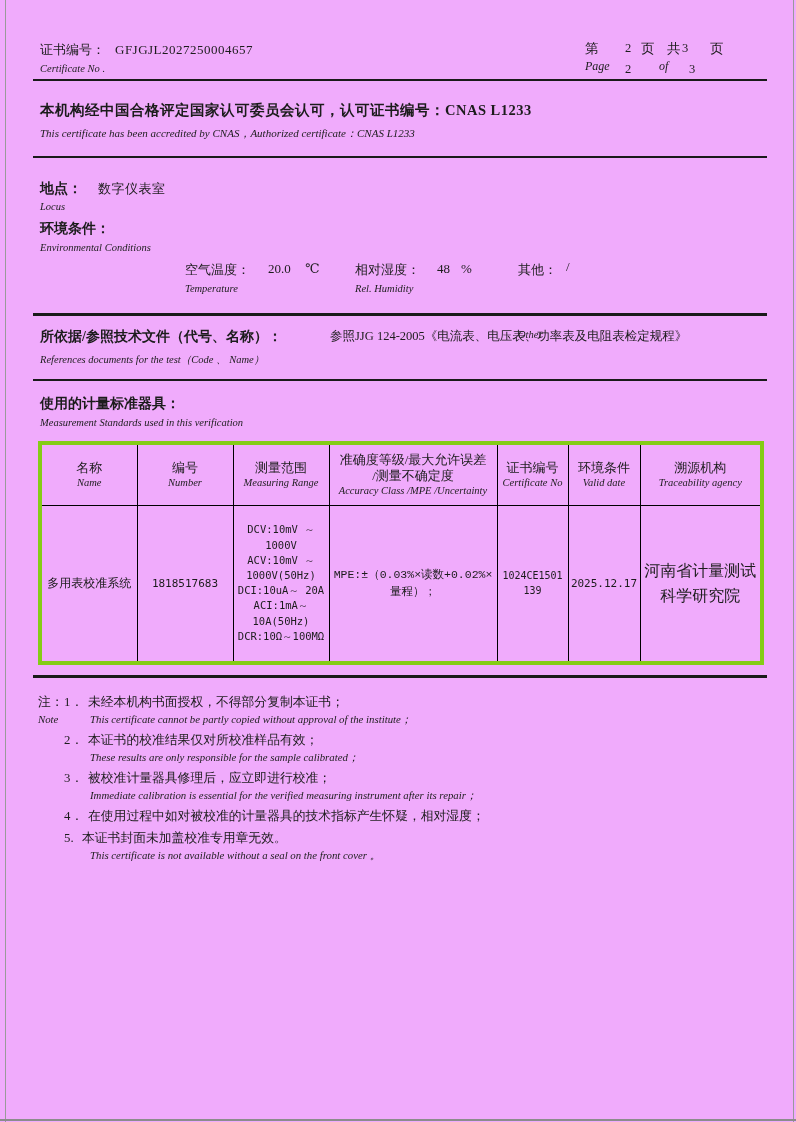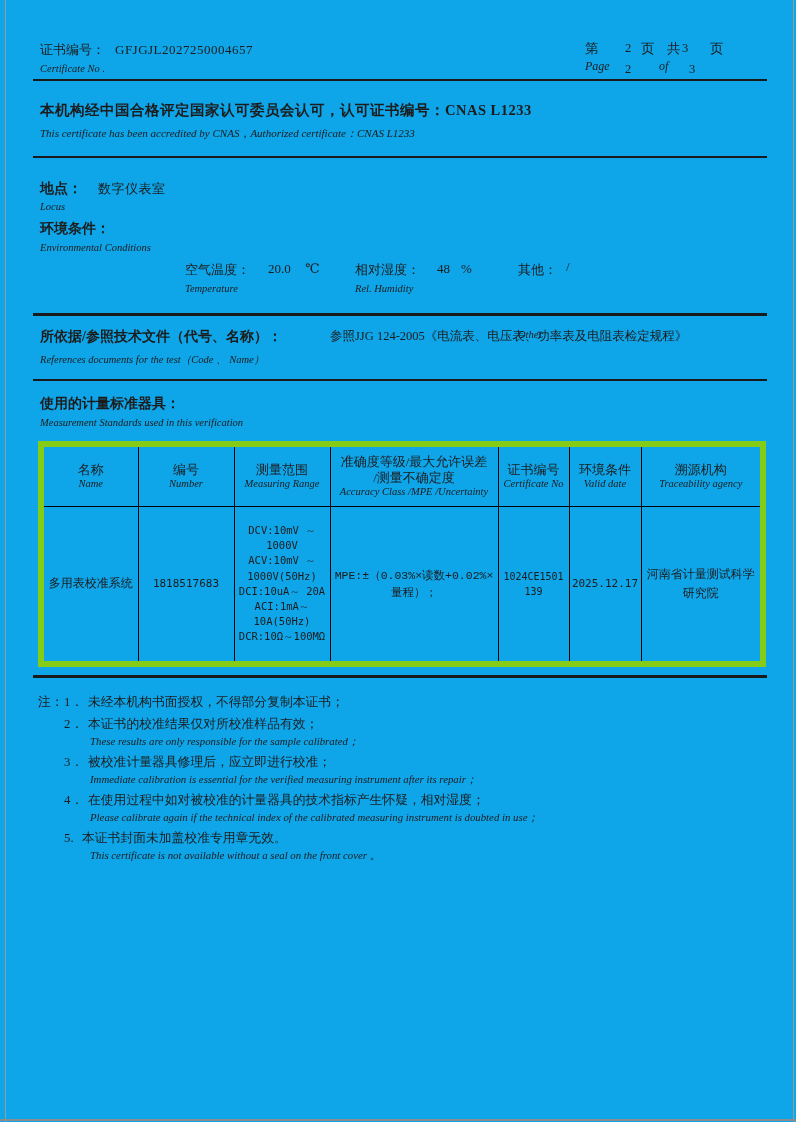--- a/index.html
+++ b/index.html
@@ -1,20 +1,20 @@
 <!DOCTYPE html>
 <html><head>
 <meta charset="utf-8">
 <style>
   * { margin:0; padding:0; box-sizing:border-box; }
   html,body { background:#e8e8e8; }
   body { font-family:"Liberation Serif","DejaVu Serif",serif; color:#1c1c1c; }
   #page {
     position:relative; width:796px; height:1122px; margin:0 auto;
-    background:#0ea5e9; overflow:hidden;
+    background:#f0abfc; overflow:hidden;
   }
   .edge { position:absolute; background:#9a9a9a; }
   .edge.left  { left:5px; top:0; width:1px; height:1122px; }
   .edge.right { left:793px; top:0; width:1px; height:1122px; }
   .edge.bottom{ left:0; top:1119px; width:796px; height:2px; background:#8c8c8c; }
 
   .abs { position:absolute; }
   .rule { position:absolute; left:33px; width:734px; background:#1a1a1a; }
   .cn14b { font-size:14px; font-weight:bold; }
   .en-it { font-size:10.5px; font-style:italic; }
@@ -35,34 +35,34 @@
   
   .envrow span { position:absolute; white-space:nowrap; }
   .env-cn { font-size:13px; }
   .env-val { font-size:13px; }
 
   
   .ref-val { font-size:12.5px; line-height:1.5; }
 
   
   table.std { border-collapse:collapse; table-layout:fixed; width:722px;
-              border:6px solid #84cc16; }
+              border:4px solid #84cc16; }
   table.std th, table.std td { border:1px solid #000; text-align:center; vertical-align:middle; padding:2px; overflow:hidden; }
   table.std th { font-weight:normal; height:62px; }
   table.std td { height:158px; }
   .th-cn { font-size:13px; white-space:pre-line; line-height:1.25; }
   .th-en { font-size:10.5px; font-style:italic; line-height:1.2; }
   .cell-cn { font-size:12px; }
   .cell-mono { font-family:"DejaVu Sans Mono","Liberation Mono",monospace; font-size:11px; }
   .cell-range { font-family:"DejaVu Sans Mono","Liberation Mono",monospace; font-size:10.5px;
                 white-space:pre-line; line-height:1.45; }
   .cell-acc { font-family:Liberation Mono, monospace; font-size:11.5px; line-height:1.5; padding:0 6px; }
   .cell-certno { font-family:"DejaVu Sans Mono","Liberation Mono",monospace; font-size:10px;
                  word-break:break-all; line-height:1.5; }
-  .cell-agency { font-size:12px; line-height:1.6; padding:0 4px; }
+  .cell-agency { font-size:16px; line-height:1.6; padding:0 4px; }
 
   
   .notes { position:absolute; left:38px; top:690px; width:710px; }
   .note-cnrow { display:flex; font-size:12.8px; line-height:19px; margin-top:3px; }
   .note-enrow { display:flex; font-size:10.8px; font-style:italic; line-height:15px; margin-bottom:4px; }
   .note-tag { width:26px; flex:0 0 26px; }
   .note-num { width:24px; flex:0 0 24px; }
   .note-indent { margin-left:26px; }
   .note-en-indent { margin-left:52px; }
 </style>
@@ -209,20 +209,24 @@
   </table>
 
   <div class="rule" style="top:675px; height:3px;"></div>
 
   <div class="notes">
     <div class="note-cnrow">
       <span class="note-tag">注：</span>
       <span class="note-num">1．</span>
       <span>未经本机构书面授权，不得部分复制本证书；</span>
     </div>
+    <div class="note-enrow">
+      <span class="note-tag" style="width:52px; flex-basis:52px;">Note</span>
+      <span>This certificate cannot be partly copied without approval of the institute；</span>
+    </div>
 
     <div class="note-cnrow">
       <span class="note-num note-indent">2．</span>
       <span>本证书的校准结果仅对所校准样品有效；</span>
     </div>
     <div class="note-enrow">
       <span class="note-en-indent">These results are only responsible for the sample calibrated；</span>
     </div>
 
     <div class="note-cnrow">
@@ -230,23 +234,20 @@
       <span>被校准计量器具修理后，应立即进行校准；</span>
     </div>
     <div class="note-enrow">
       <span class="note-en-indent">Immediate calibration is essential for the verified measuring instrument after its repair；</span>
     </div>
 
     <div class="note-cnrow">
       <span class="note-num note-indent">4．</span>
       <span>在使用过程中如对被校准的计量器具的技术指标产生怀疑，相对湿度；</span>
     </div>
-    <div class="note-enrow">
-      <span class="note-en-indent">Please calibrate again if the technical index of the calibrated measuring instrument is doubted in use；</span>
-    </div>
 
     <div class="note-cnrow">
       <span class="note-num note-indent" style="width:18px; flex-basis:18px;">5.</span>
       <span>本证书封面未加盖校准专用章无效。</span>
     </div>
     <div class="note-enrow">
       <span class="note-en-indent">This certificate is not available without a seal on the front cover 。</span>
     </div>
   </div>
 </div>

